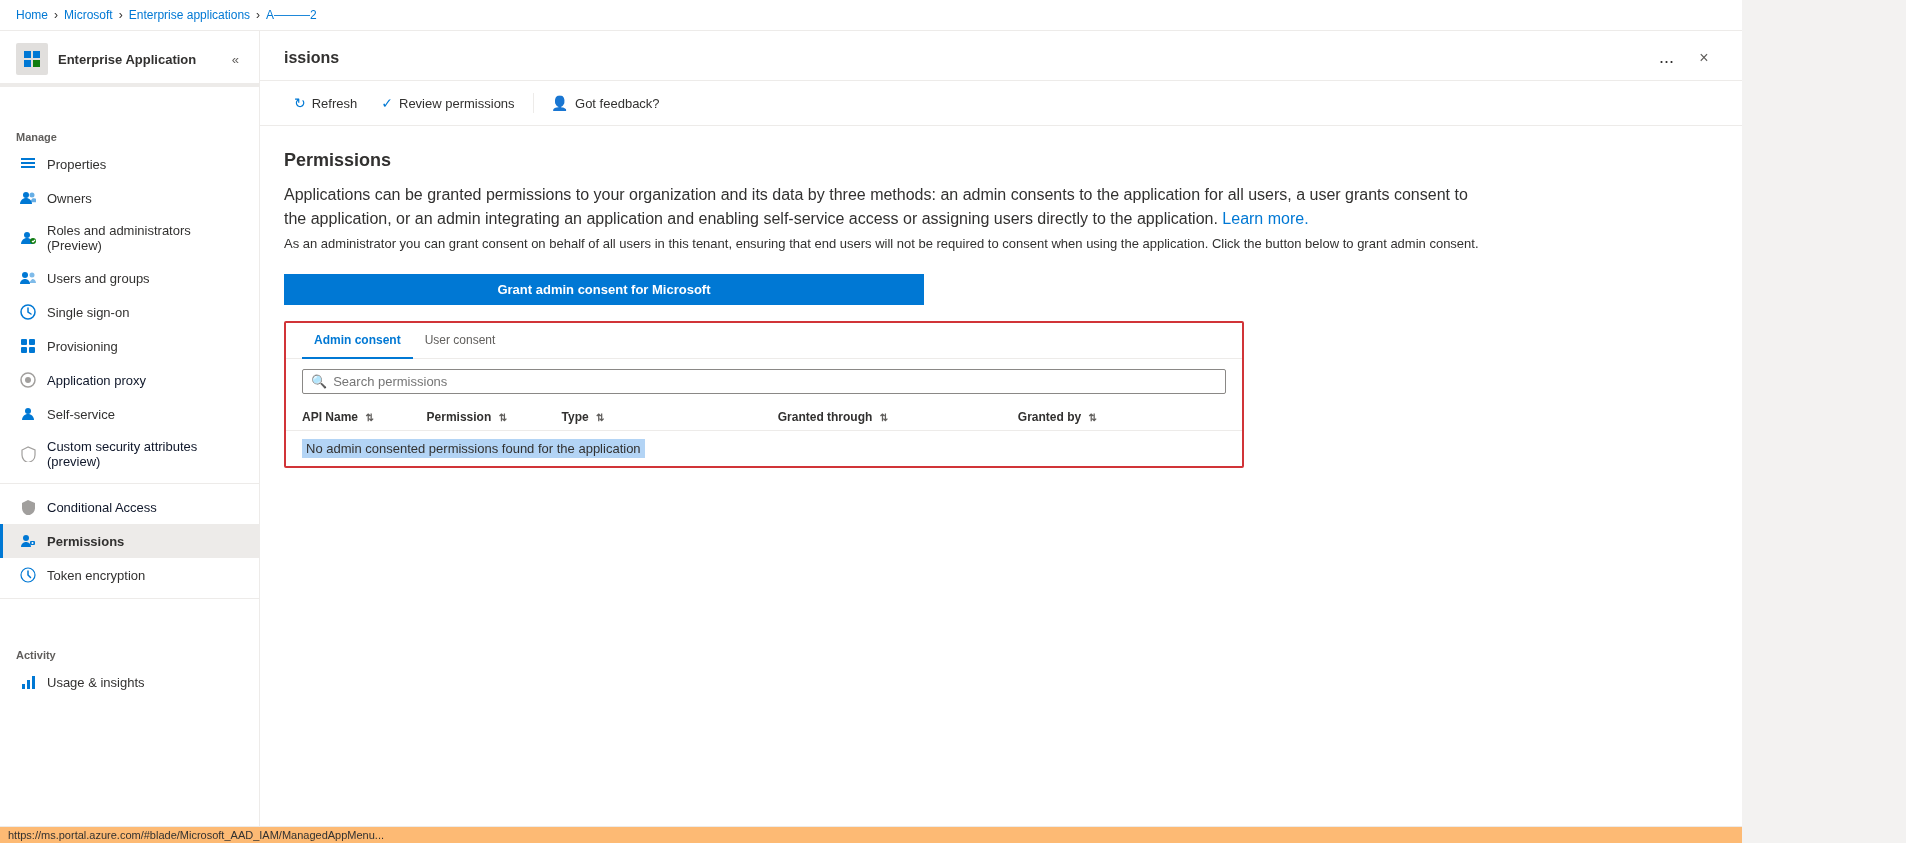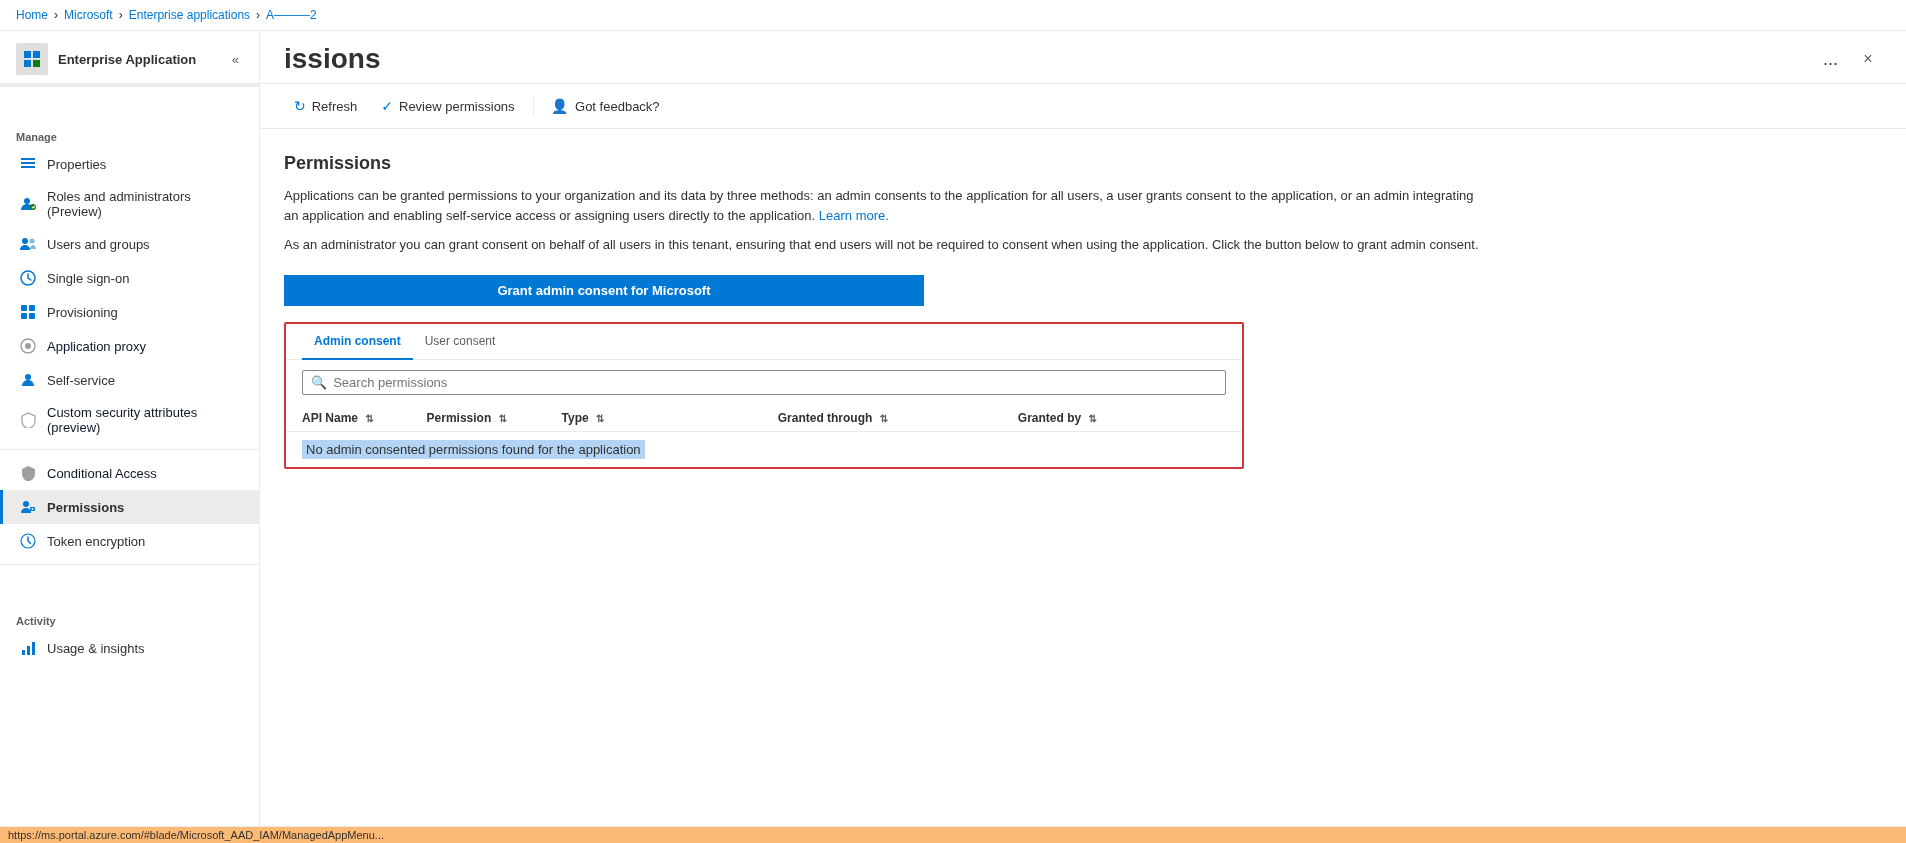--- a/index.html
+++ b/index.html
@@ -1,18 +1,18 @@
 <!DOCTYPE html>
 <html><head>
   <meta charset="utf-8">
   <style>
     * { box-sizing: border-box; margin: 0; padding: 0; }
     body { font-family: 'Segoe UI', sans-serif; font-size: 13px; background: #f3f2f1; color: #323130; }
 
-    .app-wrapper { display: flex; flex-direction: column; height: 843px; width: 1906px; background: #fff; overflow: hidden; }
+    .app-wrapper { display: flex; flex-direction: column; height: 843px; width: 1742px; background: #fff; overflow: hidden; }
 
     
     .breadcrumb { display: flex; align-items: center; padding: 8px 16px; font-size: 12px; color: #0078d4; gap: 4px; background: #fff; border-bottom: 1px solid #edebe9; }
     .breadcrumb span { color: #323130; }
     .breadcrumb a { color: #0078d4; text-decoration: none; }
     .bc-sep { color: #605e5c; margin: 0 2px; }
 
     .main-area { display: flex; flex: 1; overflow: hidden; }
 
     
@@ -32,35 +32,35 @@
     .sidebar-item.disabled { color: #0f172a; cursor: default; }
     .sidebar-item .icon { width: 18px; height: 18px; display: flex; align-items: center; justify-content: center; flex-shrink: 0; }
 
     .sidebar-divider { height: 1px; background: #edebe9; margin: 6px 0; }
 
     
     .content { flex: 1; overflow-y: auto; background: #fff; display: flex; flex-direction: column; }
 
     
     .page-header { display: flex; align-items: center; padding: 12px 24px 8px 24px; border-bottom: 1px solid #edebe9; gap: 8px; }
-    .page-header-title { font-size: 28px; font-weight: 600; color: #323130; flex: 1; }
+    .page-header-title { font-size: 16px; font-weight: 600; color: #323130; flex: 1; }
     .page-close-btn { width: 28px; height: 28px; display: flex; align-items: center; justify-content: center; cursor: pointer; color: #605e5c; font-size: 16px; border: none; background: none; }
     .more-btn { cursor: pointer; padding: 4px 8px; color: #323130; font-size: 18px; border: none; background: none; }
 
     
     .toolbar { display: flex; align-items: center; padding: 8px 24px; gap: 4px; border-bottom: 1px solid #edebe9; }
     .toolbar-btn { display: flex; align-items: center; gap: 6px; padding: 6px 10px; cursor: pointer; font-size: 13px; color: #323130; background: none; border: none; border-radius: 2px; }
     .toolbar-divider { width: 1px; height: 20px; background: #edebe9; margin: 0 4px; }
     .toolbar-btn .tb-icon { font-size: 14px; color: #0078d4; }
     .toolbar-btn.feedback-btn .tb-icon { color: #0078d4; }
 
     
     .page-content { padding: 24px 24px; flex: 1; }
     .page-content-title { font-size: 18px; font-weight: 600; margin-bottom: 12px; }
-    .page-content-desc { font-size: 13px; color: #323130; line-height: 1.5; margin-bottom: 10px; max-width: 1200px; }
+    .page-content-desc { font-size: 16px; color: #323130; line-height: 1.5; margin-bottom: 3px; max-width: 1200px; }
     .page-content-desc a { color: #0078d4; text-decoration: none; }
     .page-content-desc2 { font-size: 13px; color: #323130; line-height: 1.5; margin-bottom: 20px; max-width: 1200px; }
 
     
     .grant-btn { background: #0078d4; color: #fff; border: none; padding: 8px 0; font-size: 13px; font-weight: 600; cursor: pointer; width: 640px; display: block; margin-bottom: 16px; }
 
     
     .permissions-panel { border: 2px solid #d13438; border-radius: 2px; width: 960px; padding: 0; }
 
     
@@ -130,20 +130,31 @@
         <span class="icon">
           <svg width="16" height="16" viewBox="0 0 16 16" fill="none">
             <rect x="1" y="2" width="14" height="2" fill="#0078d4"></rect>
             <rect x="1" y="6" width="14" height="2" fill="#0078d4"></rect>
             <rect x="1" y="10" width="14" height="2" fill="#0078d4"></rect>
           </svg>
         </span>
         <span>Properties</span>
       </div>
 
+      <div class="sidebar-item">
+        <span class="icon">
+          <svg width="16" height="16" viewBox="0 0 16 16" fill="none">
+            <circle cx="6" cy="5" r="3" fill="#0078d4"></circle>
+            <path d="M0 14c0-3.3 2.7-6 6-6s6 2.7 6 6" fill="#0078d4"></path>
+            <circle cx="12" cy="5" r="2.5" fill="#0078d4" opacity="0.6"></circle>
+            <path d="M10 14c0-2.2.9-4.1 2.3-5.5.6-.1 1.1-.2 1.7-.2 2.2 0 4 1.8 4 4H10z" fill="#0078d4" opacity="0.6"></path>
+          </svg>
+        </span>
+        <span>Owners</span>
+      </div>
 
       <div class="sidebar-item">
         <span class="icon">
           <svg width="16" height="16" viewBox="0 0 16 16" fill="none">
             <circle cx="7" cy="5" r="3" fill="#0078d4"></circle>
             <path d="M1 14c0-3.3 2.7-6 6-6s6 2.7 6 6" fill="#0078d4"></path>
             <circle cx="13" cy="11" r="3" fill="#107c10"></circle>
             <path d="M12 11l1 1 2-2" stroke="#fff" stroke-width="1.2"></path>
           </svg>
         </span>

